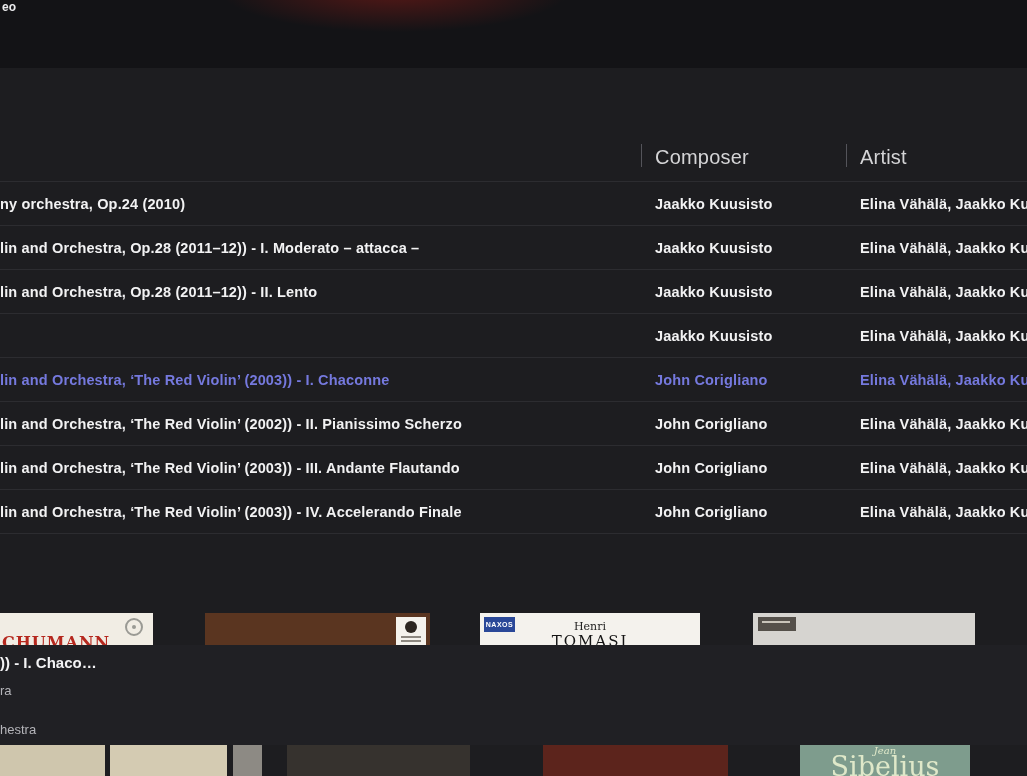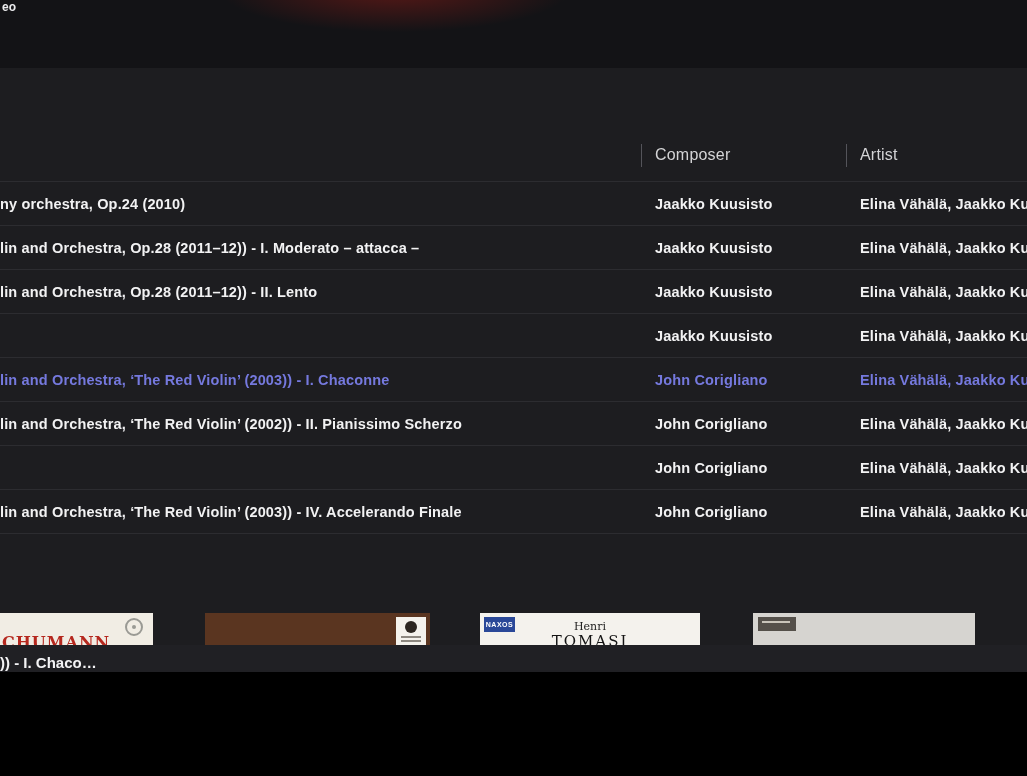--- a/index.html
+++ b/index.html
@@ -1,32 +1,32 @@
 <!DOCTYPE html>
 <html style="--accent: #7579de;"><head>
 <meta charset="utf-8">
 <style>
   :root { --accent:#7579de; }
   * { margin:0; padding:0; box-sizing:border-box; }
   html,body { background:#000; }
   .screen {
-    position:relative; width:1027px; height:672px; overflow:hidden;
+    position:relative; width:1027px; height:776px; overflow:hidden;
     background:#1d1d20; font-family:"Liberation Sans", sans-serif; color:#f2f2f3;
   }
   
   .app-header { position:absolute; top:0; left:0; right:0; height:68px; background:#131316; }
   .app-header::before {
     content:""; position:absolute; inset:0;
     background:radial-gradient(ellipse 250px 60px at 395px -10px, rgba(142,28,22,.55), rgba(142,28,22,0) 70%);
   }
   .tab-fragment { position:absolute; top:0; left:2px; font-size:12px; font-weight:700; color:#ececee; z-index:2; }
   
   .col-tick { position:absolute; top:144px; width:1px; height:23px; background:#54545a; }
   .tick-composer { left:641px; } .tick-artist { left:846px; }
-  .col-head { position:absolute; top:146px; font-size:16px; color:#d4d4d6; letter-spacing:.2px; }
+  .col-head { position:absolute; top:146px; font-size:20px; color:#d4d4d6; letter-spacing:.2px; }
   .head-composer { left:655px; } .head-artist { left:860px; }
   
   .rows { position:absolute; top:181px; left:0; right:0; border-top:1px solid #2c2c30; }
   .row { position:relative; height:44px; border-bottom:1px solid #2c2c30; cursor:pointer; }
   .cell {
     position:absolute; top:50%; transform:translateY(-50%);
     font-size:14.5px; font-weight:700; letter-spacing:.15px;
     white-space:nowrap; overflow:hidden; color:#f2f2f3;
   }
   .cell.title { left:0; width:632px; }
@@ -112,20 +112,21 @@
       <div class="cell title">lin and Orchestra, ‘The Red Violin’ (2003)) - I. Chaconne</div>
       <div class="cell composer">John Corigliano</div>
       <div class="cell artist">Elina Vähälä, Jaakko Ku</div>
     </div>
     <div class="row">
       <div class="cell title">lin and Orchestra, ‘The Red Violin’ (2002)) - II. Pianissimo Scherzo</div>
       <div class="cell composer">John Corigliano</div>
       <div class="cell artist">Elina Vähälä, Jaakko Ku</div>
     </div>
     <div class="row">
+      <div class="cell title">lin and Orchestra, ‘The Red Violin’ (2003)) - III. Andante Flautando</div>
       <div class="cell composer">John Corigliano</div>
       <div class="cell artist">Elina Vähälä, Jaakko Ku</div>
     </div>
     <div class="row">
       <div class="cell title">lin and Orchestra, ‘The Red Violin’ (2003)) - IV. Accelerando Finale</div>
       <div class="cell composer">John Corigliano</div>
       <div class="cell artist">Elina Vähälä, Jaakko Ku</div>
     </div>
   </div>
 

